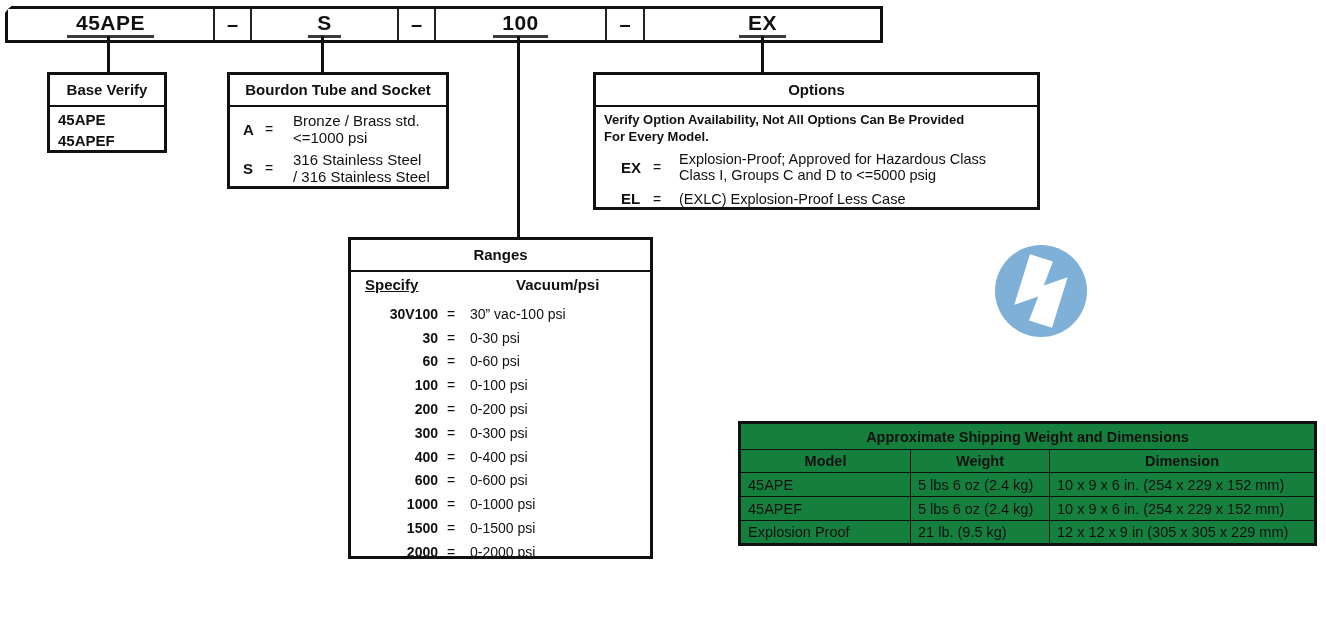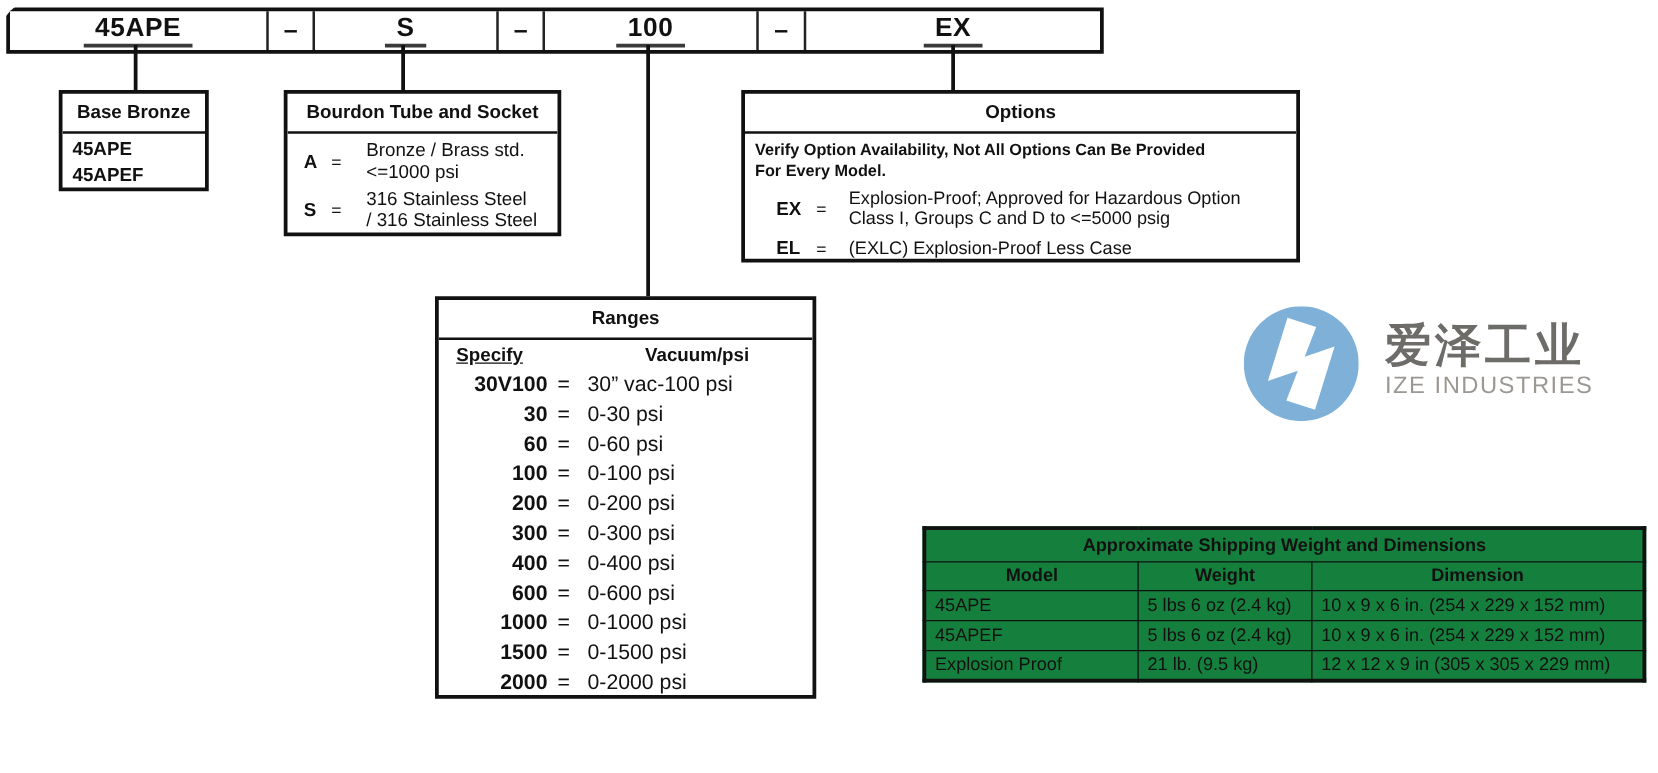--- a/index.html
+++ b/index.html
@@ -49,21 +49,21 @@
   .opt-note { margin:4px 8px 0 8px; font-weight:bold; font-size:13px; line-height:17px; }
   .opt-row { display:flex; align-items:center; margin-top:6px; }
   .opt-row.el { margin-top:7px; }
   .opt-code { width:32px; margin-left:25px; font-weight:bold; font-size:15px; }
   .opt-eq { width:26px; font-size:14px; }
   .opt-desc { font-size:14.5px; line-height:16px; }
 
   .rg-subhead { position:relative; height:22px; margin-top:4px; }
   .rg-specify { position:absolute; left:14px; top:0; font-weight:bold; font-size:15px;text-decoration:underline; }
   .rg-vac { position:absolute; left:165px; top:0; font-weight:bold; font-size:15px; }
-  .r-row { display:flex; align-items:flex-start; height:23.8px; font-size:17px; }
+  .r-row { display:flex; align-items:flex-end; height:23.8px; font-size:14px; }
   .r-code { width:87px; text-align:right; font-weight:bold; }
   .r-eq { width:26px; text-align:center; }
   .r-val { flex:1; padding-left:6px; }
 
   
   .ship-table { position:absolute; left:738px; top:421px; width:576px;
     border-collapse:collapse; table-layout:fixed; font-size:14.5px; background:#15803d;
     border:3px solid #111; }
   .ship-table td, .ship-table th { border:1.5px solid #111; box-sizing:border-box; }
   .st-title td { font-weight:bold; text-align:center; height:27px; }
@@ -105,21 +105,21 @@
       <span class="code-label">EX</span>
     </div>
   </div>
 
   <div class="vline conn-45ape"></div>
   <div class="vline conn-s"></div>
   <div class="vline conn-100"></div>
   <div class="vline conn-ex"></div>
 
   <div class="box box-base">
-    <div class="box-title">Base Bronze</div>
+    <div class="box-title">Base Verify</div>
     <div class="bm-item">45APE</div>
     <div class="bm-item">45APEF</div>
   </div>
 
   <div class="box box-bourdon">
     <div class="box-title">Bourdon Tube and Socket</div>
     <div class="bt-row">
       <span class="bt-code">A</span>
       <span class="bt-eq">=</span>
       <span class="bt-desc">
@@ -140,21 +140,21 @@
   <div class="box box-options">
     <div class="box-title">Options</div>
     <div class="opt-note">
       <div>Verify Option Availability, Not All Options Can Be Provided</div>
       <div>For Every Model.</div>
     </div>
     <div class="opt-row">
       <span class="opt-code">EX</span>
       <span class="opt-eq">=</span>
       <span class="opt-desc">
-        <div>Explosion-Proof; Approved for Hazardous Option</div>
+        <div>Explosion-Proof; Approved for Hazardous Class</div>
         <div>Class I, Groups C and D to &lt;=5000 psig</div>
       </span>
     </div>
     <div class="opt-row el">
       <span class="opt-code">EL</span>
       <span class="opt-eq">=</span>
       <span class="opt-desc">
         <div>(EXLC) Explosion-Proof Less Case</div>
       </span>
     </div>
@@ -263,18 +263,14 @@
         <td>21 lb. (9.5 kg)</td>
         <td>12 x 12 x 9 in (305 x 305 x 229 mm)</td>
       </tr>
     </tbody>
   </table>
 
   <svg class="logo-mark" viewBox="0 0 100 100">
     <circle cx="50" cy="50" r="50" fill="#7EB0D8"></circle>
     <polygon points="38,10 63,18 53,44 79,35 62,90 37,82 47,56 21,65" fill="#ffffff"></polygon>
   </svg>
-  <div class="logo-text">
-    <div class="logo-cn">爱泽工业</div>
-    <div class="logo-en">IZE INDUSTRIES</div>
-  </div>
 
 </div>
 
 </body></html>

